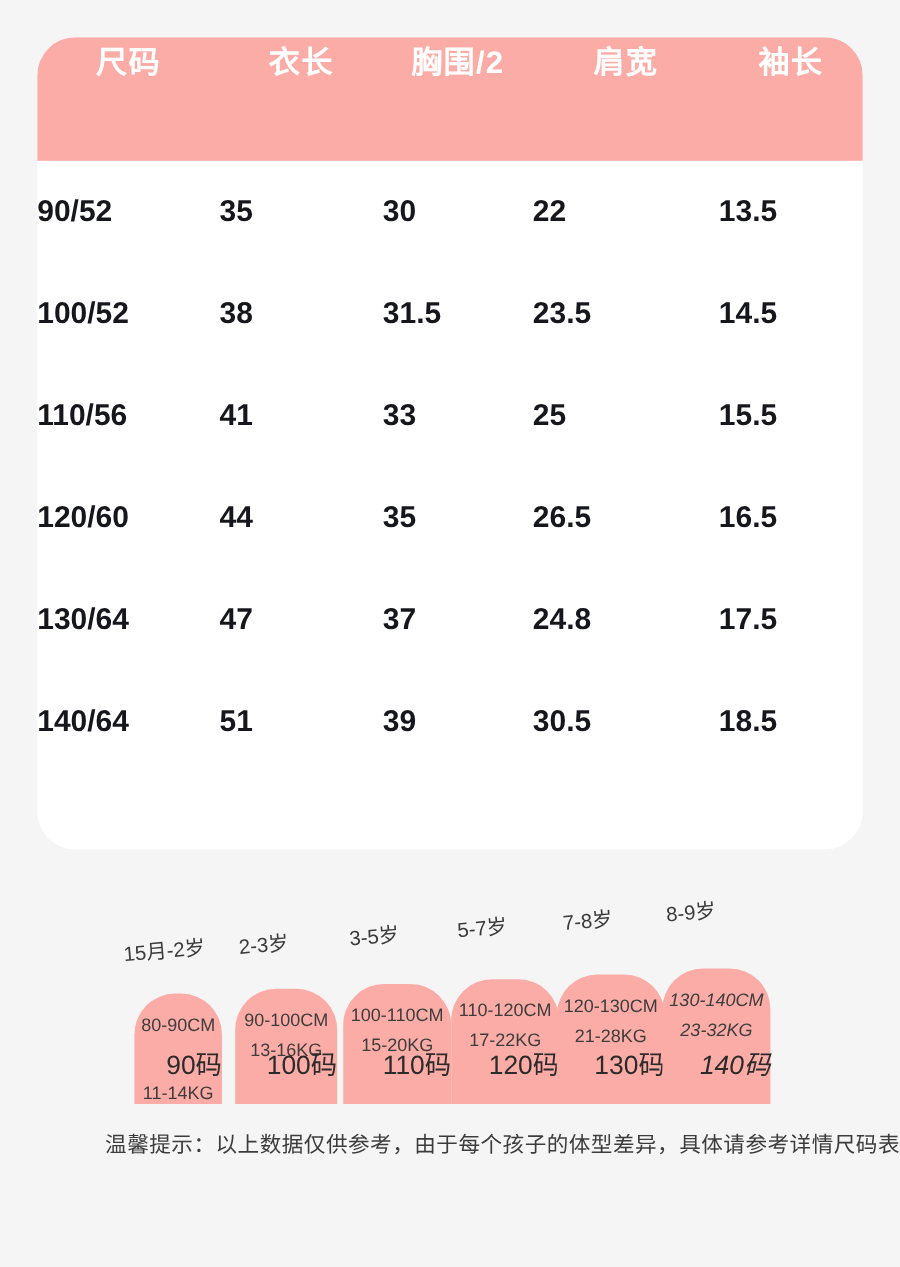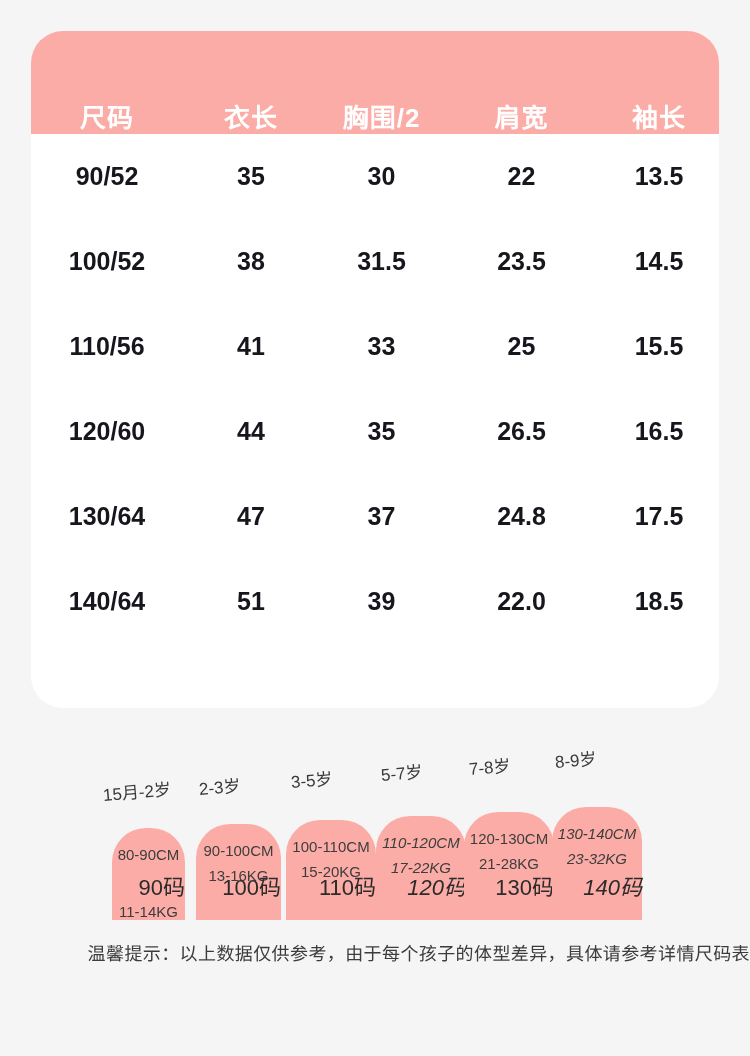--- a/index.html
+++ b/index.html
@@ -30,21 +30,21 @@
   }
 
   .table-head {
     position: absolute;
     left: 0;
     top: 0;
     width: 100%;
     height: 103px;
     background: var(--pink, #fcaca6);
     display: flex;
-    align-items: flex-end;
+    align-items: flex-start;
   }
   .table-head .cell {
     color: #ffffff;
     font-size: 26px;
     font-weight: bold;
     text-align: center;
     letter-spacing: 1px;
   }
 
   .table-body {
@@ -52,21 +52,20 @@
     left: 0;
     top: 103px;
     width: 100%;
   }
   .row {
     display: flex;
     align-items: center;
     height: 85px;
   }
   .row .cell {
-    text-align: center;
     color: #16161d;
     font-size: 25px;
     font-weight: bold;
     font-family: "Liberation Sans Narrow", "Liberation Sans", "DejaVu Sans", sans-serif;
   }
 
   
   .c0 { width: 152px; }
   .c1 { width: 136px; }
   .c2 { width: 125px; }
@@ -179,21 +178,21 @@
       <div class="cell c0">130/64</div>
       <div class="cell c1">47</div>
       <div class="cell c2">37</div>
       <div class="cell c3">24.8</div>
       <div class="cell c4">17.5</div>
     </div>
     <div class="row">
       <div class="cell c0">140/64</div>
       <div class="cell c1">51</div>
       <div class="cell c2">39</div>
-      <div class="cell c3">22.0</div>
+      <div class="cell c3">30.5</div>
       <div class="cell c4">18.5</div>
     </div>
   </div>
 
 </div>
 
 <div class="tag-strip">
 
   <div class="tag-unit" style="left: 0px; width: 750px; height: 160px;">
     <div class="age-label" style="left: 104px; bottom: 114px;">15月-2岁</div>
@@ -217,21 +216,21 @@
     <div class="age-label" style="left: 292px; bottom: 127px;">3-5岁</div>
     <div class="tag-body" style="background: rgb(252, 172, 166); left: 286px; width: 90px; height: 100px; padding-top: 14px;">
       <div class="meas">100-110CM</div>
       <div class="meas">15-20KG</div>
       <div class="code">110码</div>
     </div>
   </div>
 
   <div class="tag-unit" style="left: 0px; width: 750px; height: 160px;">
     <div class="age-label" style="left: 382px; bottom: 134px;">5-7岁</div>
-    <div class="tag-body" style="background: rgb(252, 172, 166); left: 376px; width: 90px; height: 104px; padding-top: 14px; font-style: italic;">
+    <div class="tag-body" style="background: rgb(252, 172, 166); left: 376px; width: 90px; height: 104px; padding-top: 14px;">
       <div class="meas">110-120CM</div>
       <div class="meas">17-22KG</div>
       <div class="code">120码</div>
     </div>
   </div>
 
   <div class="tag-unit" style="left: 0px; width: 750px; height: 160px;">
     <div class="age-label" style="left: 470px; bottom: 140px;">7-8岁</div>
     <div class="tag-body" style="background: rgb(252, 172, 166); left: 464px; width: 90px; height: 108px; padding-top: 14px;">
       <div class="meas">120-130CM</div>

